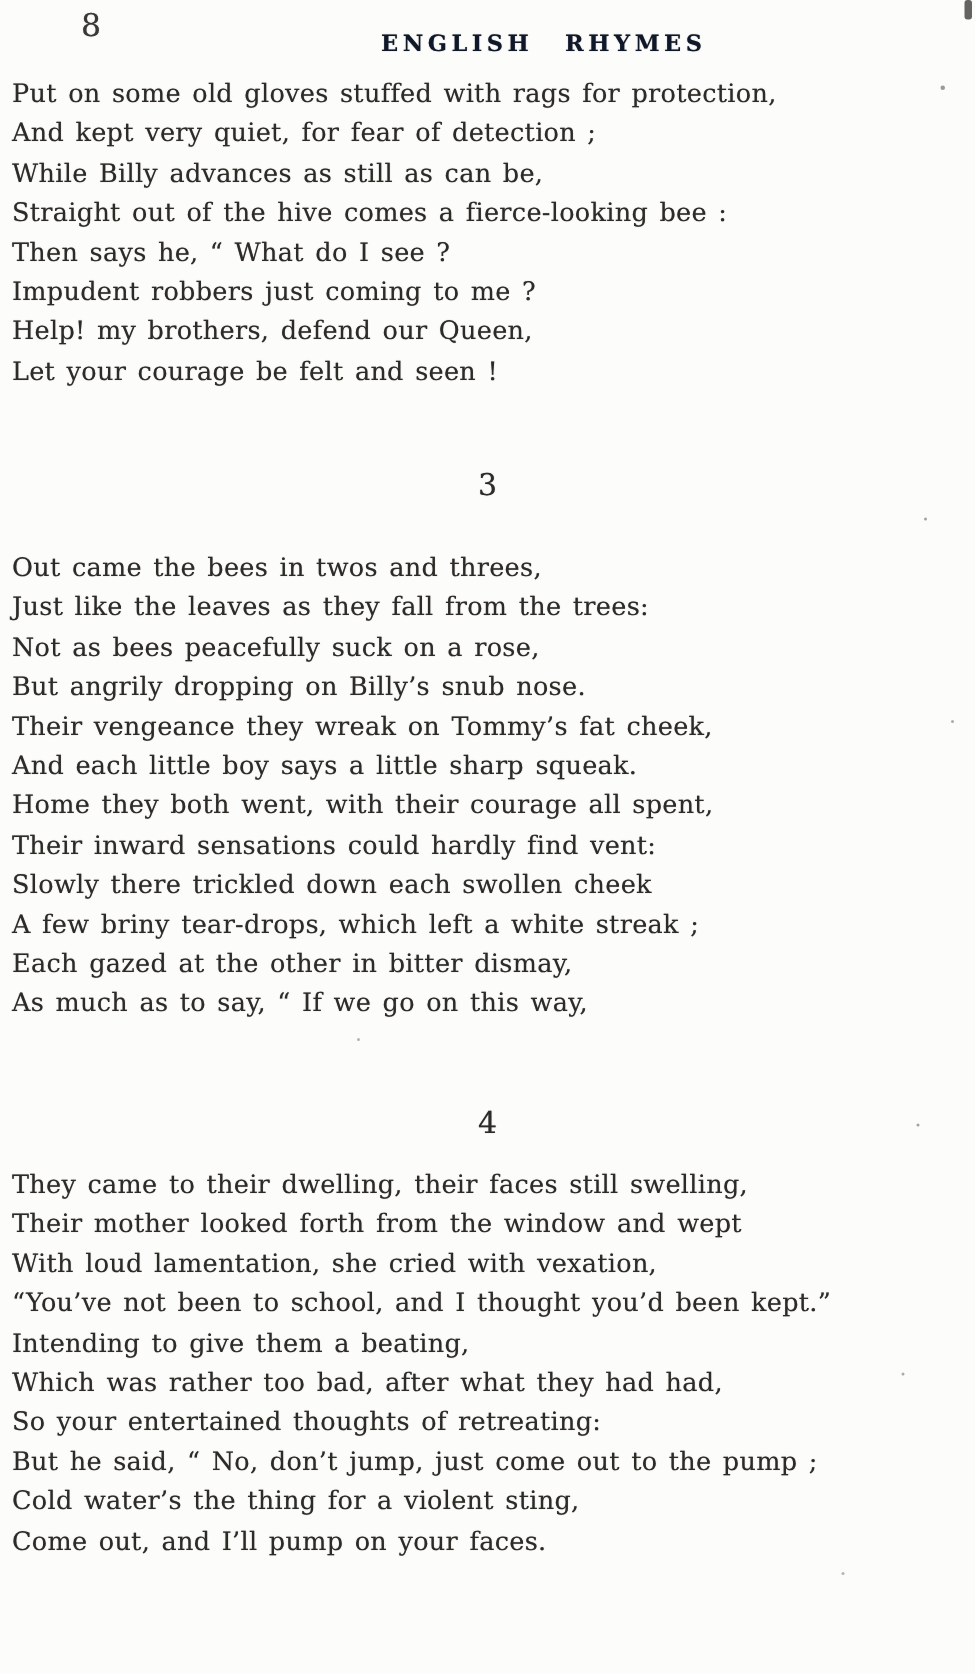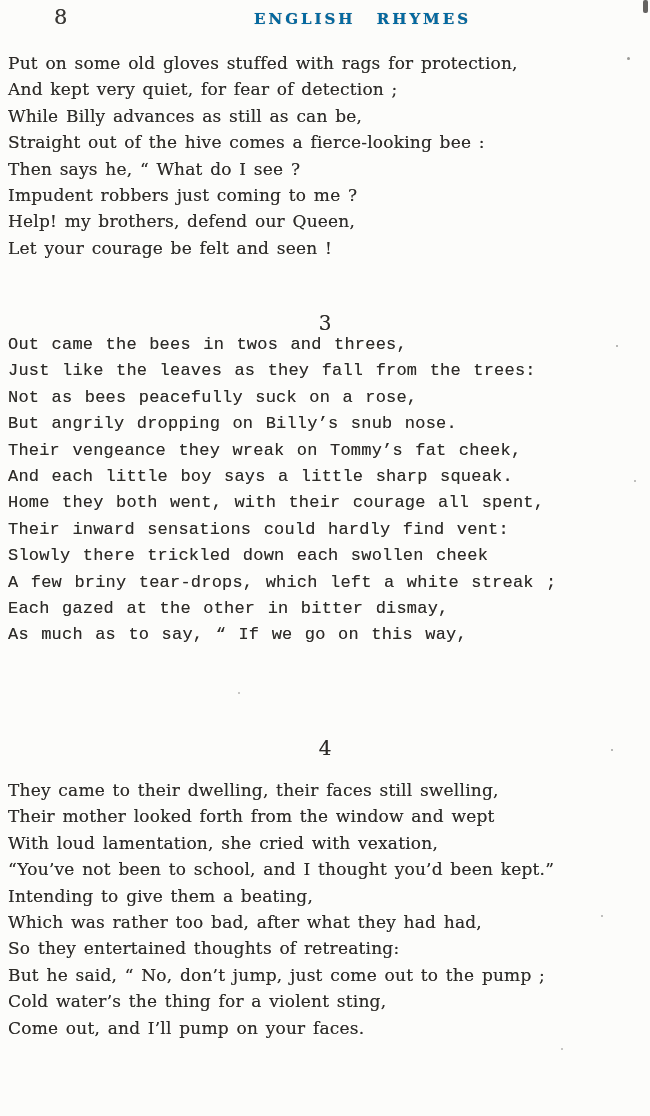--- a/index.html
+++ b/index.html
@@ -32,45 +32,45 @@
     position: absolute;
     left: 54px;
     top: 1px;
     font-size: 21px;
     color: #3a3835;
     text-shadow: 0 0 0.6px rgba(45,43,40,0.55);
   }
   .running-title {
     position: absolute;
     left: 254px;
-    top: 6px;
+    top: 16px;
     font-size: 15px;
     font-weight: 600;
     letter-spacing: 3px;
     word-spacing: 13px;
-    color: #0369a1;
+    color: #0f172a;
     text-shadow: 0 0 0.7px rgba(45,43,40,0.6);
     white-space: nowrap;
   }
   
   .stanza {
     position: absolute;
     left: 0;
     width: 616px;
     padding-left: 8px;
     box-sizing: border-box;
     font-size: 17px;
     line-height: 26.4px;
     word-spacing: 2px;
     letter-spacing: 0.2px;
     white-space: nowrap;
     text-shadow: 0 0 0.6px rgba(45,43,40,0.55);
   }
   #stanza-a { top: 50px; }
-  #stanza-3 { top: 332px; font-family: Liberation Mono, monospace; }
+  #stanza-3 { top: 366px; }
   #stanza-4 { top: 777px; }
   .stanza-heading {
     position: absolute;
     left: 0;
     width: 650px;
     text-align: center;
     font-size: 20px;
     line-height: 26px;
     text-shadow: 0 0 0.6px rgba(45,43,40,0.55);
   }
@@ -132,21 +132,21 @@
 
   <div class="stanza-heading" id="heading-4">4</div>
 
   <div class="stanza" id="stanza-4">
     <div class="poem-line">They came to their dwelling, their faces still swelling,</div>
     <div class="poem-line">Their mother looked forth from the window and wept</div>
     <div class="poem-line">With loud lamentation, she cried with vexation,</div>
     <div class="poem-line">“You’ve not been to school, and I thought you’d been kept.”</div>
     <div class="poem-line">Intending to give them a beating,</div>
     <div class="poem-line">Which was rather too bad, after what they had had,</div>
-    <div class="poem-line">So they entertained thoughts of retreating:</div>
+    <div class="poem-line">So your entertained thoughts of retreating:</div>
     <div class="poem-line">But he said, “ No, don’t jump, just come out to the pump ;</div>
     <div class="poem-line">Cold water’s the thing for a violent sting,</div>
     <div class="poem-line">Come out, and I’ll pump on your faces.</div>
   </div>
 
   <div class="speck s1"></div>
   <div class="speck s2"></div>
   <div class="speck s3"></div>
   <div class="speck s4"></div>
   <div class="speck s5"></div>

